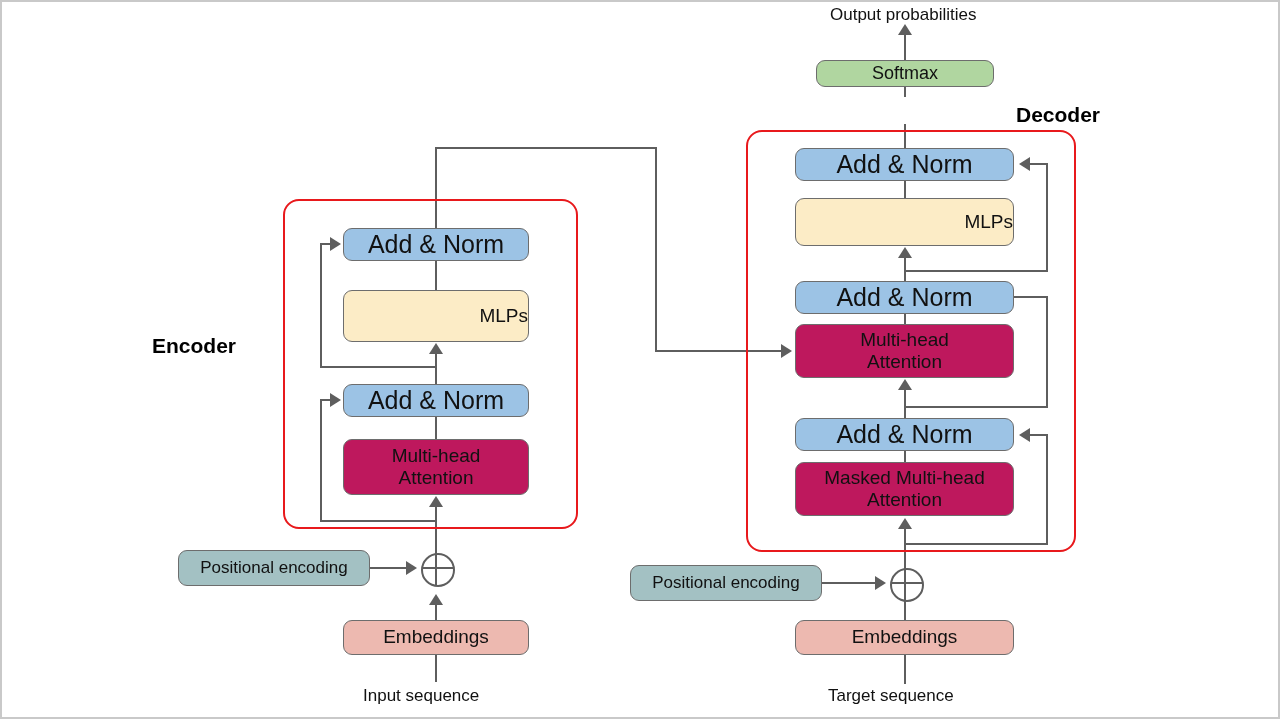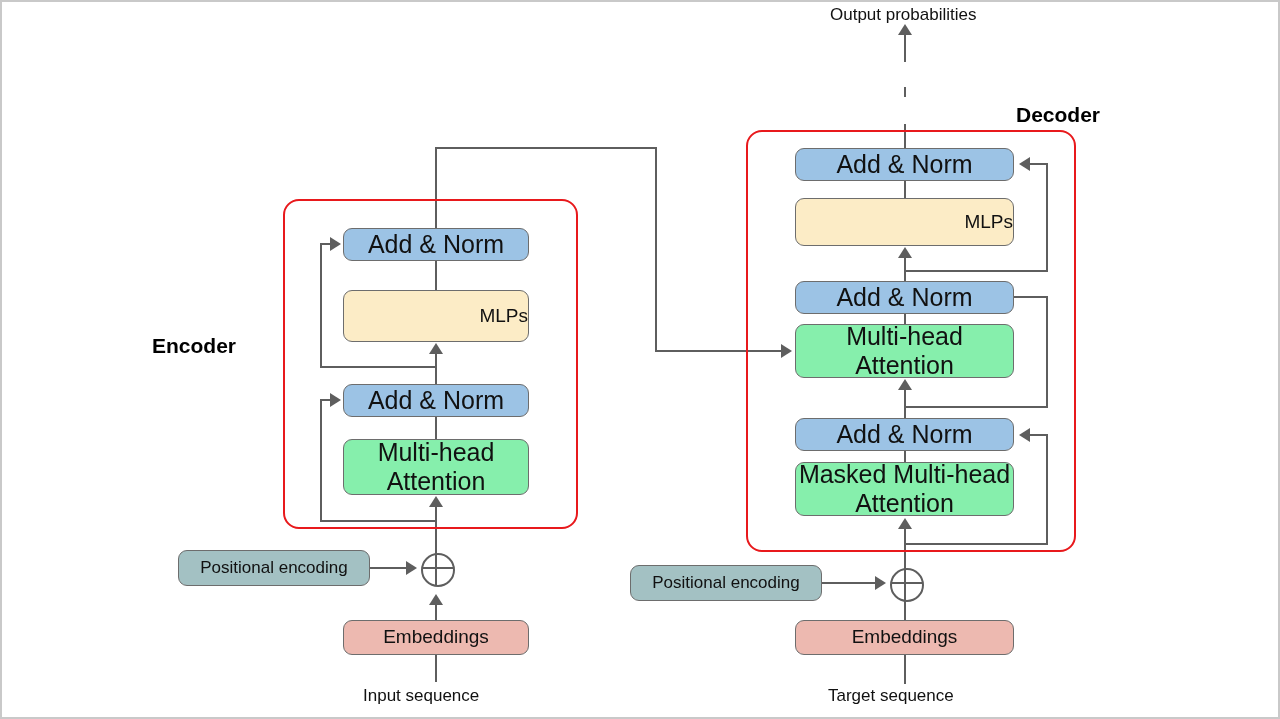--- a/index.html
+++ b/index.html
@@ -11,21 +11,21 @@
           box-sizing:border-box;border:2px solid #c9c9c9;}
 
   
   .node{position:absolute;box-sizing:border-box;border:1.6px solid #6d6d6d;
         border-radius:9px;display:flex;align-items:center;justify-content:center;
         text-align:center;color:#111111;line-height:1.18;z-index:6;}
   .node span{display:block;white-space:pre-line;}
 
   .n-addnorm{background:#9cc3e5;font-size:25px;}
   .n-mlp{background:#fcecc6;font-size:19px;justify-content:flex-end;}
-  .n-attn{background:#86efac;font-size:25px;}
+  .n-attn{background:#be185d;font-size:19px;}
   .n-embed{background:#edb9b0;font-size:19px;}
   .n-pos{background:#a3c1c3;font-size:17px;}
   .n-softmax{background:#b0d6a0;font-size:18px;}
   .n-linear{background:#d5a8c3;font-size:18px;}
 
   
   .group-frame{position:absolute;box-sizing:border-box;border:2.6px solid #e8191c;
                border-radius:16px;background:transparent;z-index:4;}
 
   
@@ -58,20 +58,23 @@
 </head>
 <body>
 
 <div id="canvas">
 
   <div class="caption" style="left:828px;top:3px;">Output probabilities</div>
 
   <div class="edge v" style="left:902px;top:26px;height:34px;"></div>
   <div class="arrow up" style="left:896px;top:22px;"></div>
 
+  <div class="node n-softmax" style="left:814px;top:58px;width:178px;height:27px;">
+    <span>Softmax</span>
+  </div>
 
   <div class="edge v" style="left:902px;top:85px;height:10px;"></div>
 
 
   <div class="edge v" style="left:902px;top:122px;height:28px;"></div>
 
   <div class="group-label" style="left:150px;top:332px;">Encoder</div>
   <div class="group-label" style="left:1014px;top:101px;">Decoder</div>
 
   <div class="group-frame" style="left:281px;top:197px;width:295px;height:330px;"></div>

